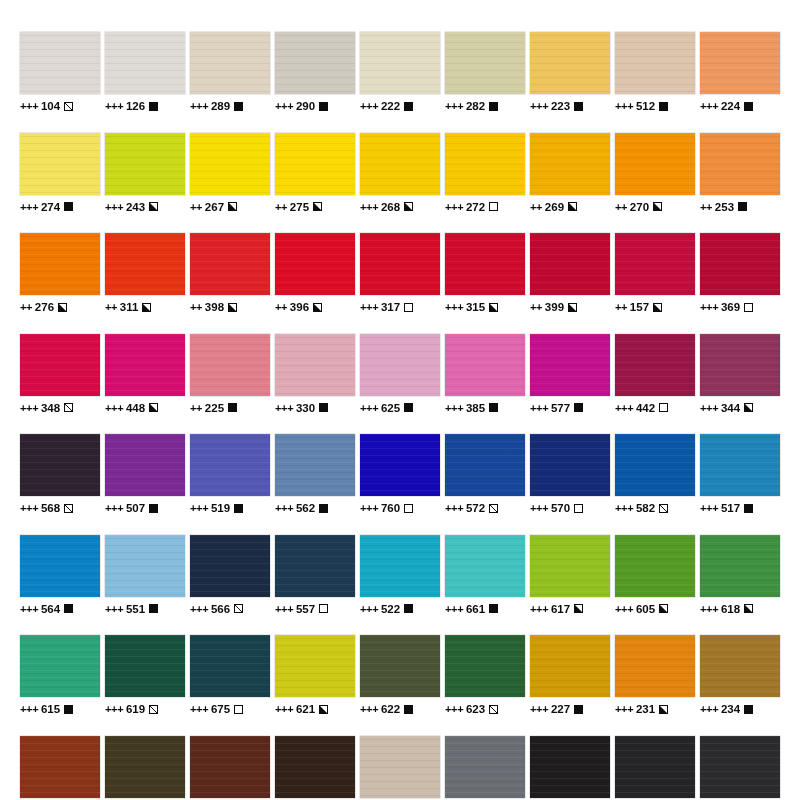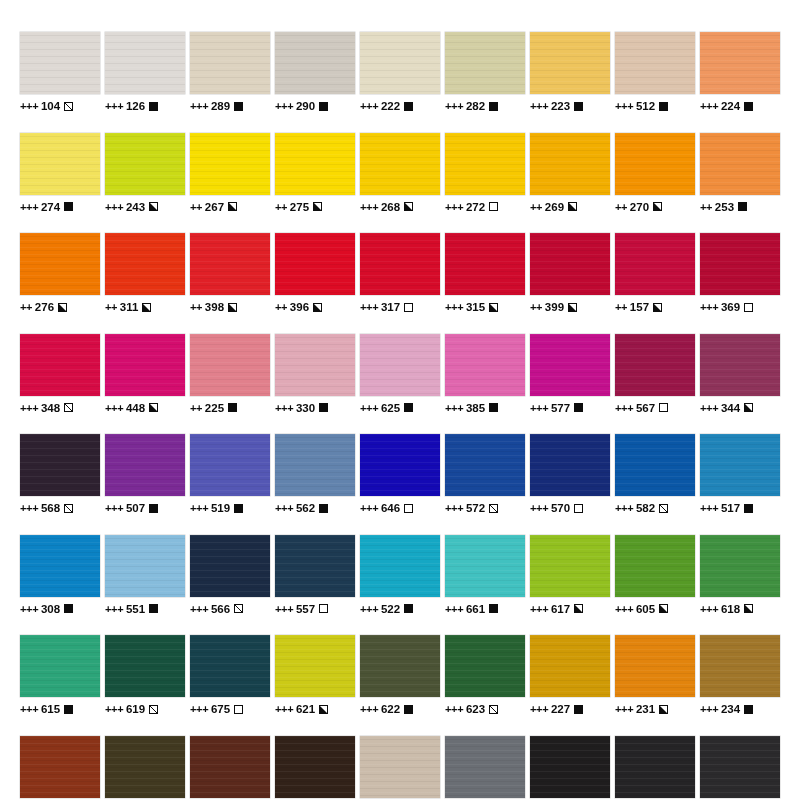--- a/index.html
+++ b/index.html
@@ -391,21 +391,21 @@
         <div class="swatch-label">
           <span class="lf-rating">+++</span>
           <span class="color-number">577</span>
           <span class="opacity-mark opaque"></span>
         </div>
       </div>
       <div class="swatch-cell">
         <div class="swatch-chip" style="background-color: rgb(153, 22, 72);"></div>
         <div class="swatch-label">
           <span class="lf-rating">+++</span>
-          <span class="color-number">567</span>
+          <span class="color-number">442</span>
           <span class="opacity-mark transparent"></span>
         </div>
       </div>
       <div class="swatch-cell">
         <div class="swatch-chip" style="background-color: rgb(142, 51, 90);"></div>
         <div class="swatch-label">
           <span class="lf-rating">+++</span>
           <span class="color-number">344</span>
           <span class="opacity-mark semi-opaque"></span>
         </div>
@@ -441,21 +441,21 @@
         <div class="swatch-label">
           <span class="lf-rating">+++</span>
           <span class="color-number">562</span>
           <span class="opacity-mark opaque"></span>
         </div>
       </div>
       <div class="swatch-cell">
         <div class="swatch-chip" style="background-color: rgb(20, 9, 180);"></div>
         <div class="swatch-label">
           <span class="lf-rating">+++</span>
-          <span class="color-number">646</span>
+          <span class="color-number">760</span>
           <span class="opacity-mark transparent"></span>
         </div>
       </div>
       <div class="swatch-cell">
         <div class="swatch-chip" style="background-color: rgb(23, 71, 154);"></div>
         <div class="swatch-label">
           <span class="lf-rating">+++</span>
           <span class="color-number">572</span>
           <span class="opacity-mark semi-transparent"></span>
         </div>
@@ -483,21 +483,21 @@
           <span class="color-number">517</span>
           <span class="opacity-mark opaque"></span>
         </div>
       </div>
     </div>
     <div class="swatch-row">
       <div class="swatch-cell">
         <div class="swatch-chip" style="background-color: rgb(11, 130, 196);"></div>
         <div class="swatch-label">
           <span class="lf-rating">+++</span>
-          <span class="color-number">308</span>
+          <span class="color-number">564</span>
           <span class="opacity-mark opaque"></span>
         </div>
       </div>
       <div class="swatch-cell">
         <div class="swatch-chip" style="background-color: rgb(134, 188, 220);"></div>
         <div class="swatch-label">
           <span class="lf-rating">+++</span>
           <span class="color-number">551</span>
           <span class="opacity-mark opaque"></span>
         </div>

